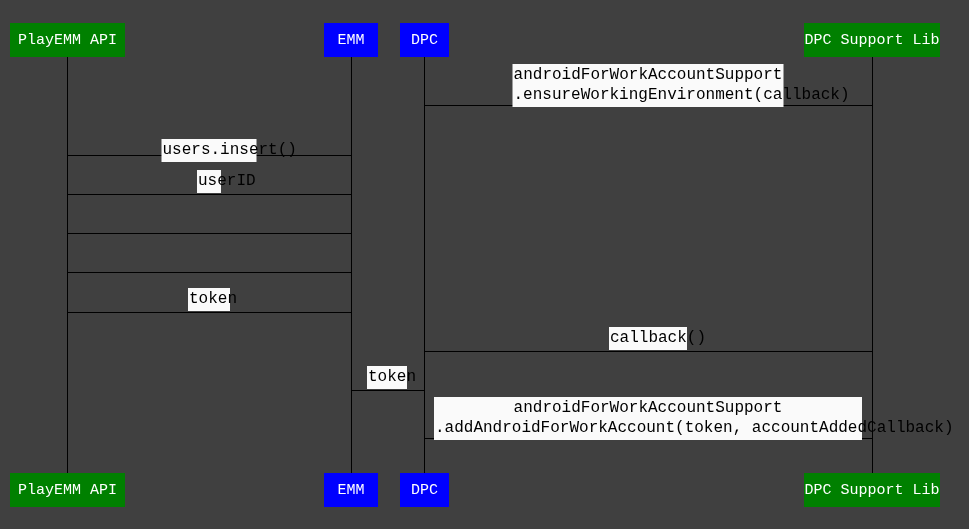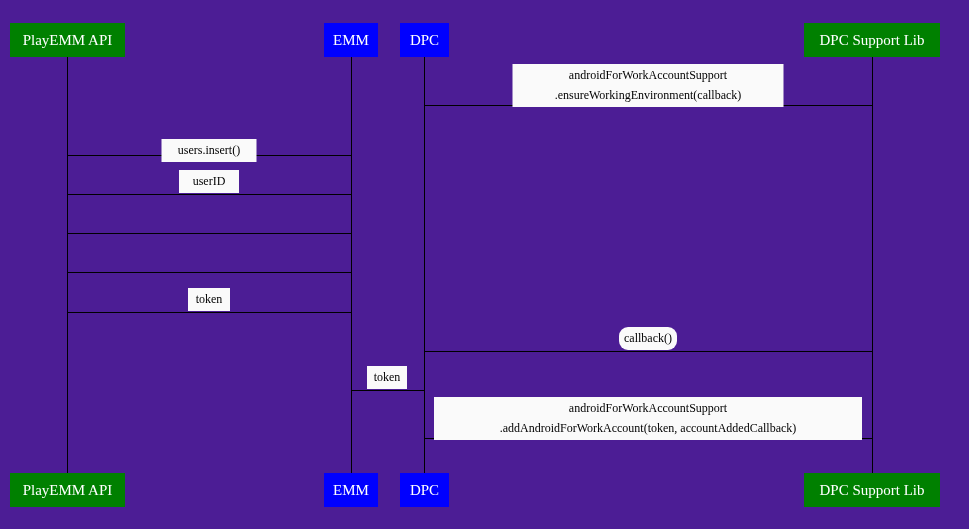--- a/index.html
+++ b/index.html
@@ -4,22 +4,22 @@
 <style>
   html, body {
     margin: 0;
     padding: 0;
     background: #000000;
   }
   #diagram {
     position: relative;
     width: 969px;
     height: 529px;
-    background: #4c1d95;
-    font-family: Liberation Serif, serif;
+    background: #404040;
+    font-family: Liberation Mono, monospace;
     overflow: hidden;
   }
   .lifeline-box {
     position: absolute;
     box-sizing: border-box;
     display: flex;
     align-items: center;
     justify-content: center;
     color: #ffffff;
     font-size: 15px;
@@ -33,21 +33,21 @@
   .lifeline-line {
     position: absolute;
     width: 1px;
     background: #000000;
   }
 
   .msg-label {
     position: absolute;
     background: #fafafa;
     color: #000000;
-    font-size: 12px;
+    font-size: 16px;
     line-height: 19px;
     white-space: pre;
     text-align: center;
     padding: 2px 1px;
     box-sizing: border-box;
     transform: translateX(-50%);
   }
   .msg-label.two-line {
     line-height: 19.5px;
   }
@@ -88,27 +88,27 @@
   <div class="msg-arrow" style="left:67px; top:312px; width:284px;"></div>
   <div class="msg-arrow" style="left:424px; top:351px; width:448px;"></div>
   <div class="msg-arrow" style="left:351px; top:390px; width:73px;"></div>
   <div class="msg-arrow" style="left:424px; top:438px; width:448px;"></div>
 
   <div class="msg-label two-line" style="left:648px; top:64px; width:271px;">androidForWorkAccountSupport
 .ensureWorkingEnvironment(callback)</div>
 
   <div class="msg-label" style="left:209px; top:131px; width:95px;margin-top:8px;">users.insert()</div>
 
-  <div class="msg-label" style="left:209px; top:170px; width:60px;">userID</div>
+  <div class="msg-label" style="left:209px; top:170px; width:24px;">userID</div>
 
 
 
   <div class="msg-label" style="left:209px; top:288px; width:42px;">token</div>
 
-  <div class="msg-label" style="left:648px; top:327px; width:58px;border-radius:9px;">callback()</div>
+  <div class="msg-label" style="left:648px; top:327px; width:78px;">callback()</div>
 
   <div class="msg-label" style="left:387px; top:366px; width:40px;">token</div>
 
   <div class="msg-label two-line" style="left:648px; top:397px; width:428px;">androidForWorkAccountSupport
 .addAndroidForWorkAccount(token, accountAddedCallback)</div>
 
   <div class="lifeline-box green" style="left:10px; top:473px; width:115px; height:34px;">
     <span>PlayEMM API</span>
   </div>
   <div class="lifeline-box blue" style="left:324px; top:473px; width:54px; height:34px;">

